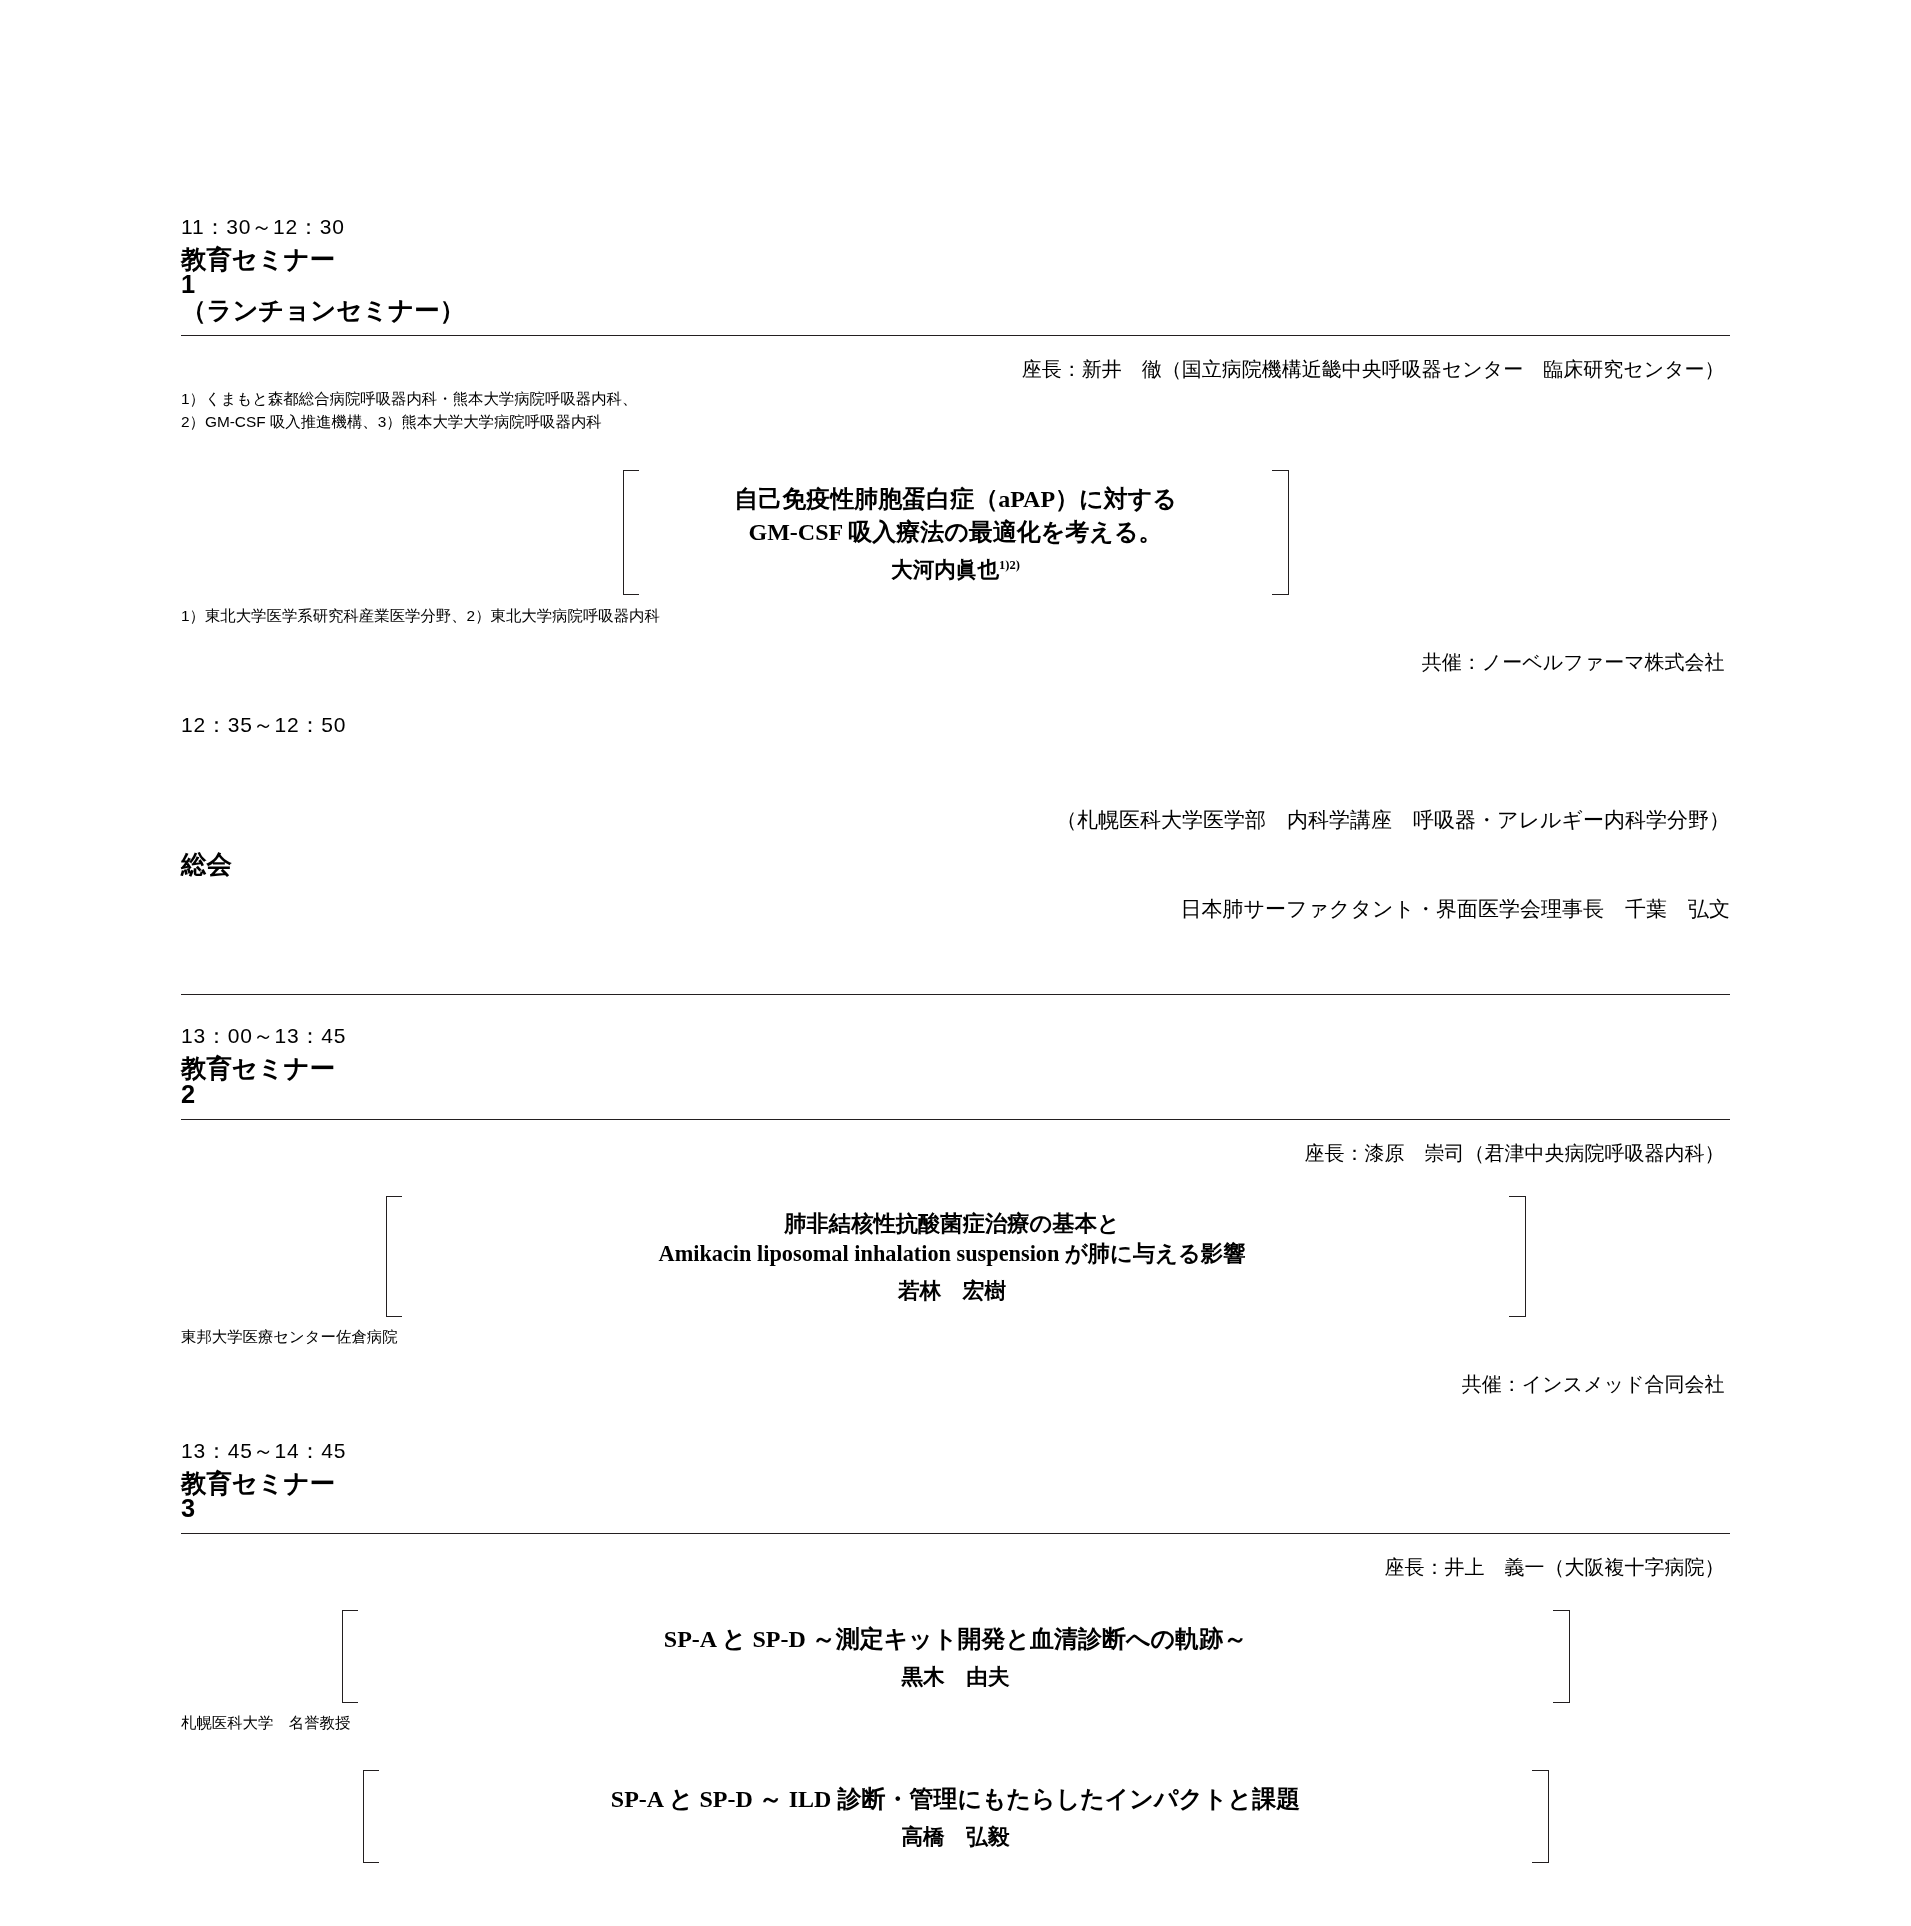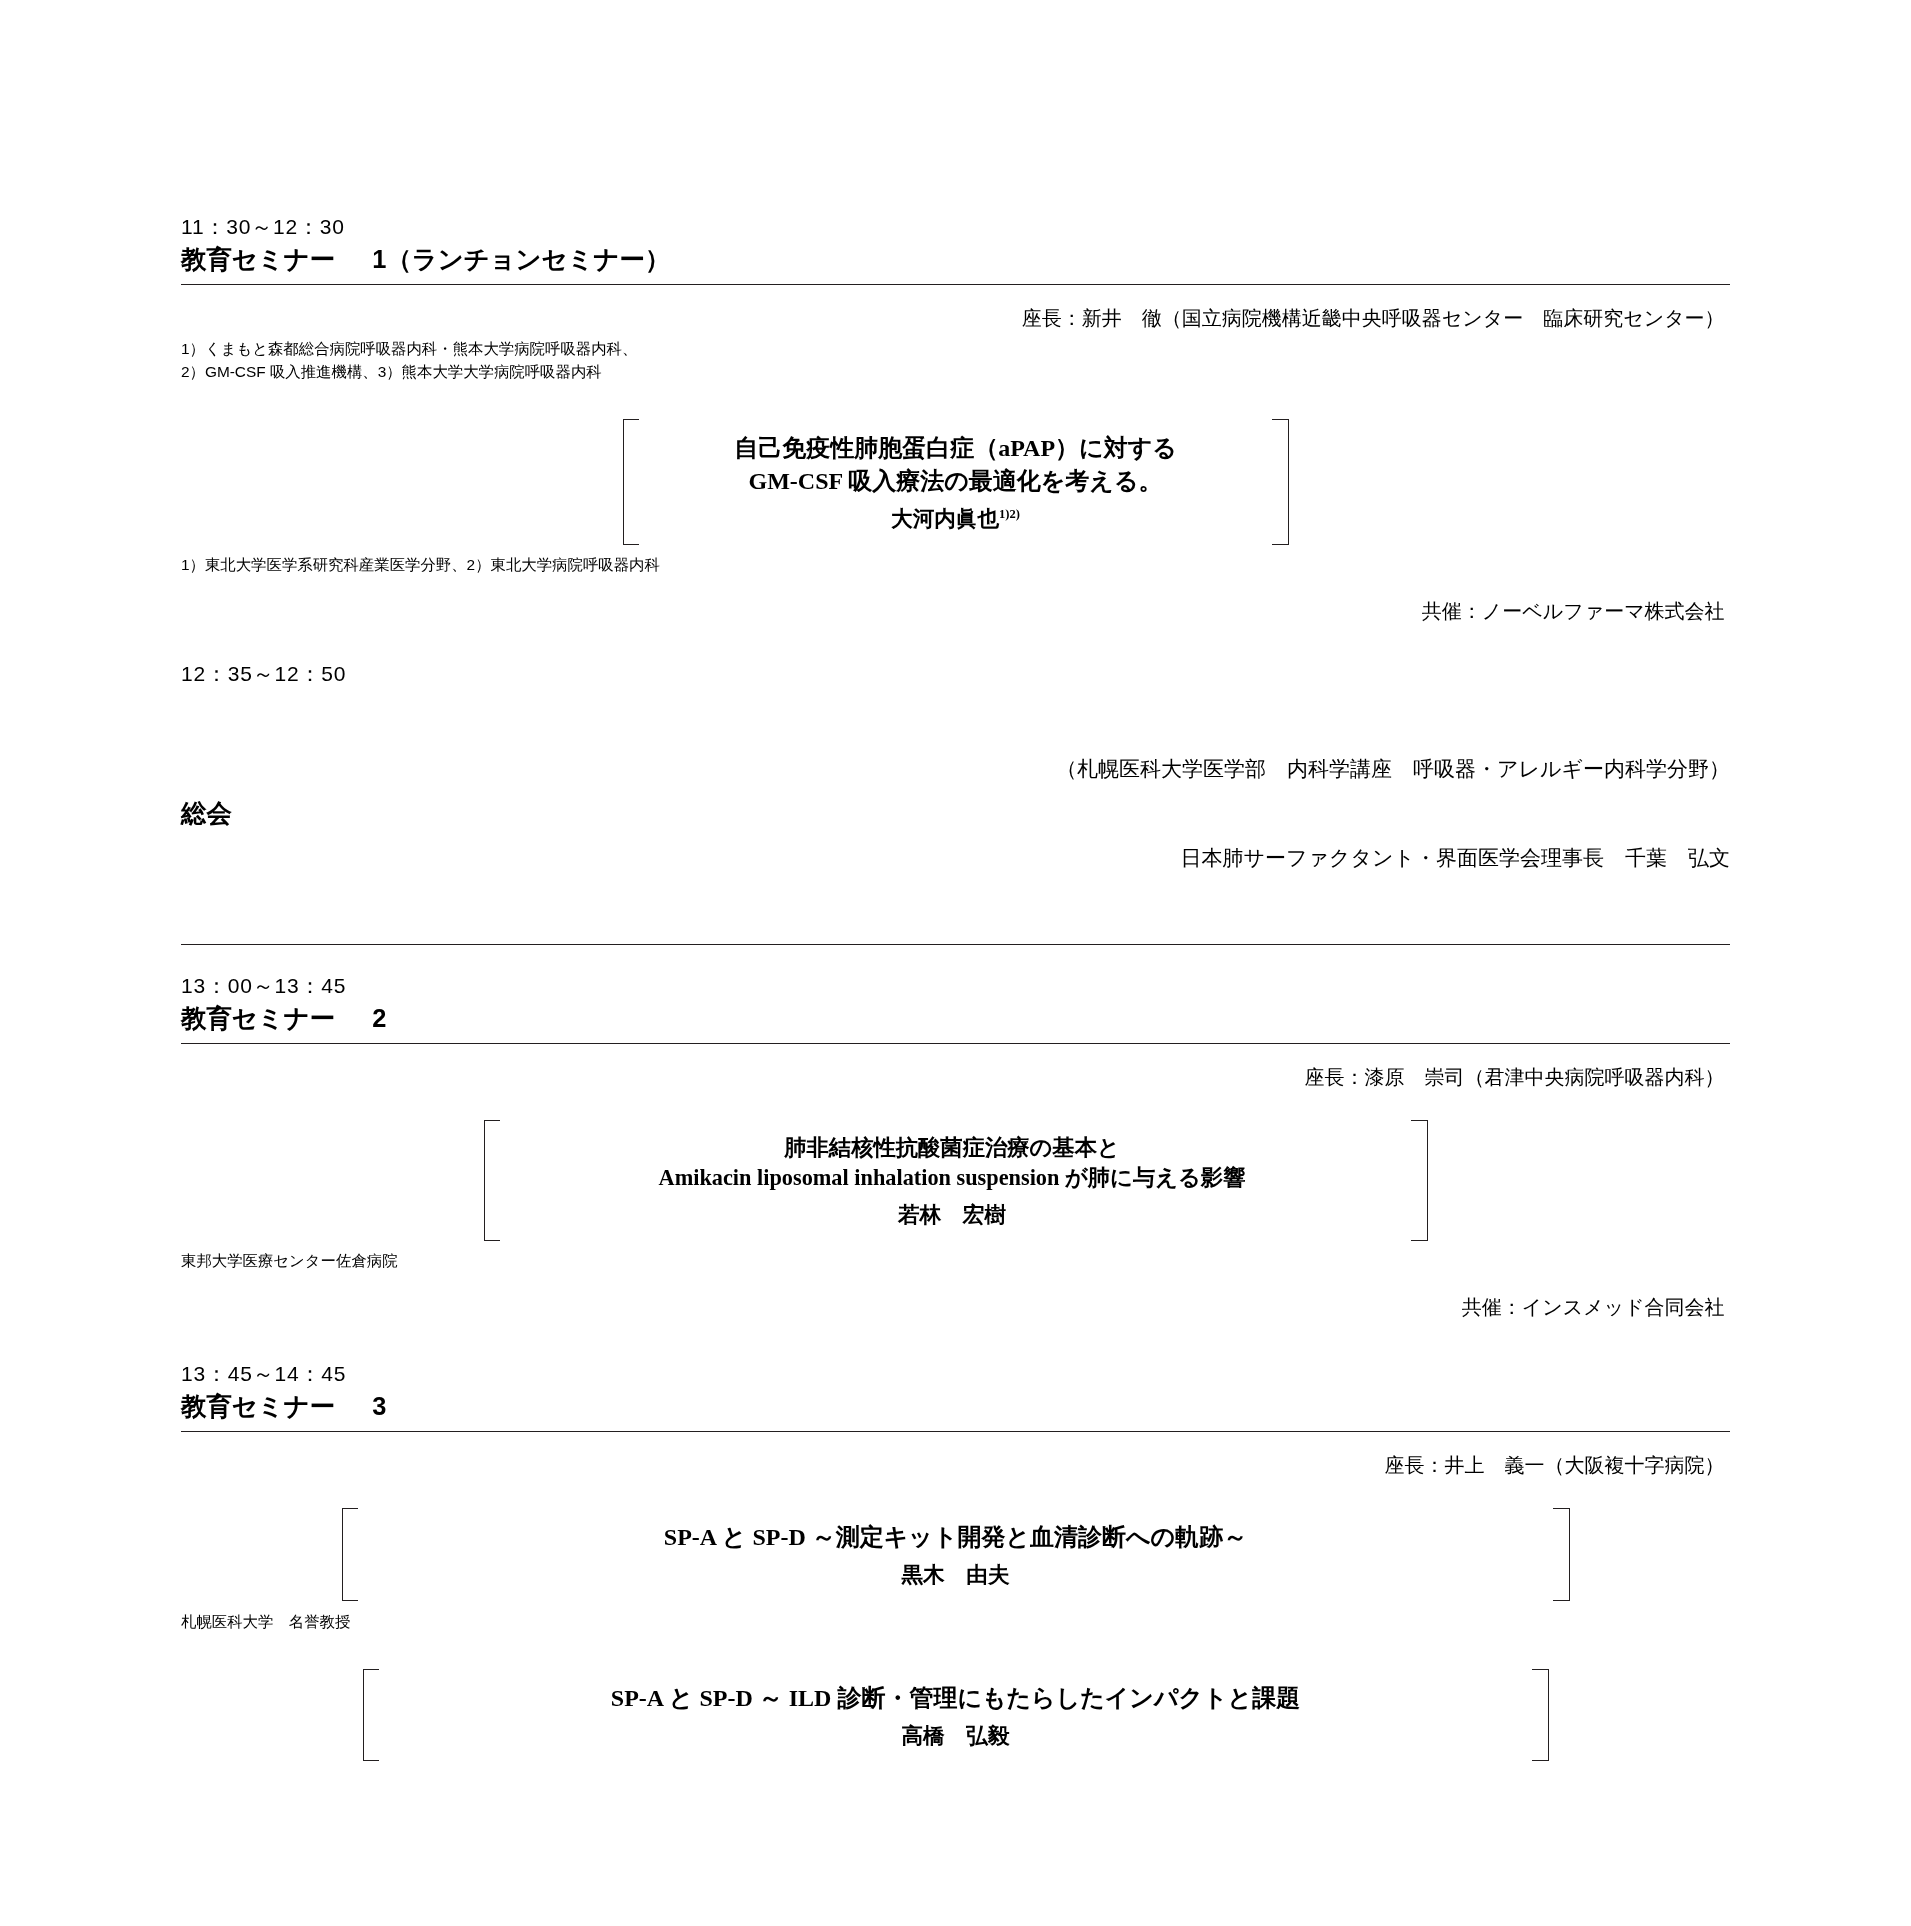--- a/index.html
+++ b/index.html
@@ -34,20 +34,21 @@
   }
   .session-title-row {
     display: flex;
     align-items: baseline;
     font-family: "Liberation Sans", "DejaVu Sans", sans-serif;
     font-weight: bold;
     font-size: 25.4px;
     line-height: 1.0;
     margin: 0 0 11.6px 0;
     white-space: pre;
+    flex-direction: column;
   }
   .rule {
     border: 0;
     border-top: 1.5px solid #231f20;
     margin: 0 0 0 0;
     width: 100%;
   }
 
   .chair-line {
     font-family: "Liberation Sans", "DejaVu Sans", sans-serif;
@@ -188,21 +189,21 @@
   <section class="session" style="margin-top:30px;">
     <div class="time-label">13：00～13：45</div>
     <div class="session-title-row">
       <span>教育セミナー</span>
       <span class="sp2"></span>
       <span>2</span>
     </div>
     <hr class="rule">
     <div class="chair-line">座長：漆原　崇司（君津中央病院呼吸器内科）</div>
 
-    <div class="bracket-block" style="width:944px; margin-top:33px;padding-left:20px;">
+    <div class="bracket-block" style="width:1140px; margin-top:33px;padding-left:20px;">
       <div class="talk-title smaller">肺非結核性抗酸菌症治療の基本と
 Amikacin liposomal inhalation suspension が肺に与える影響</div>
       <div class="talk-authors"><span>若林　宏樹</span></div>
     </div>
     <div class="affil">東邦大学医療センター佐倉病院</div>
 
     <div class="cohost">共催：インスメッド合同会社</div>
   </section>
 
   <section class="session" style="margin-top:46px;">

